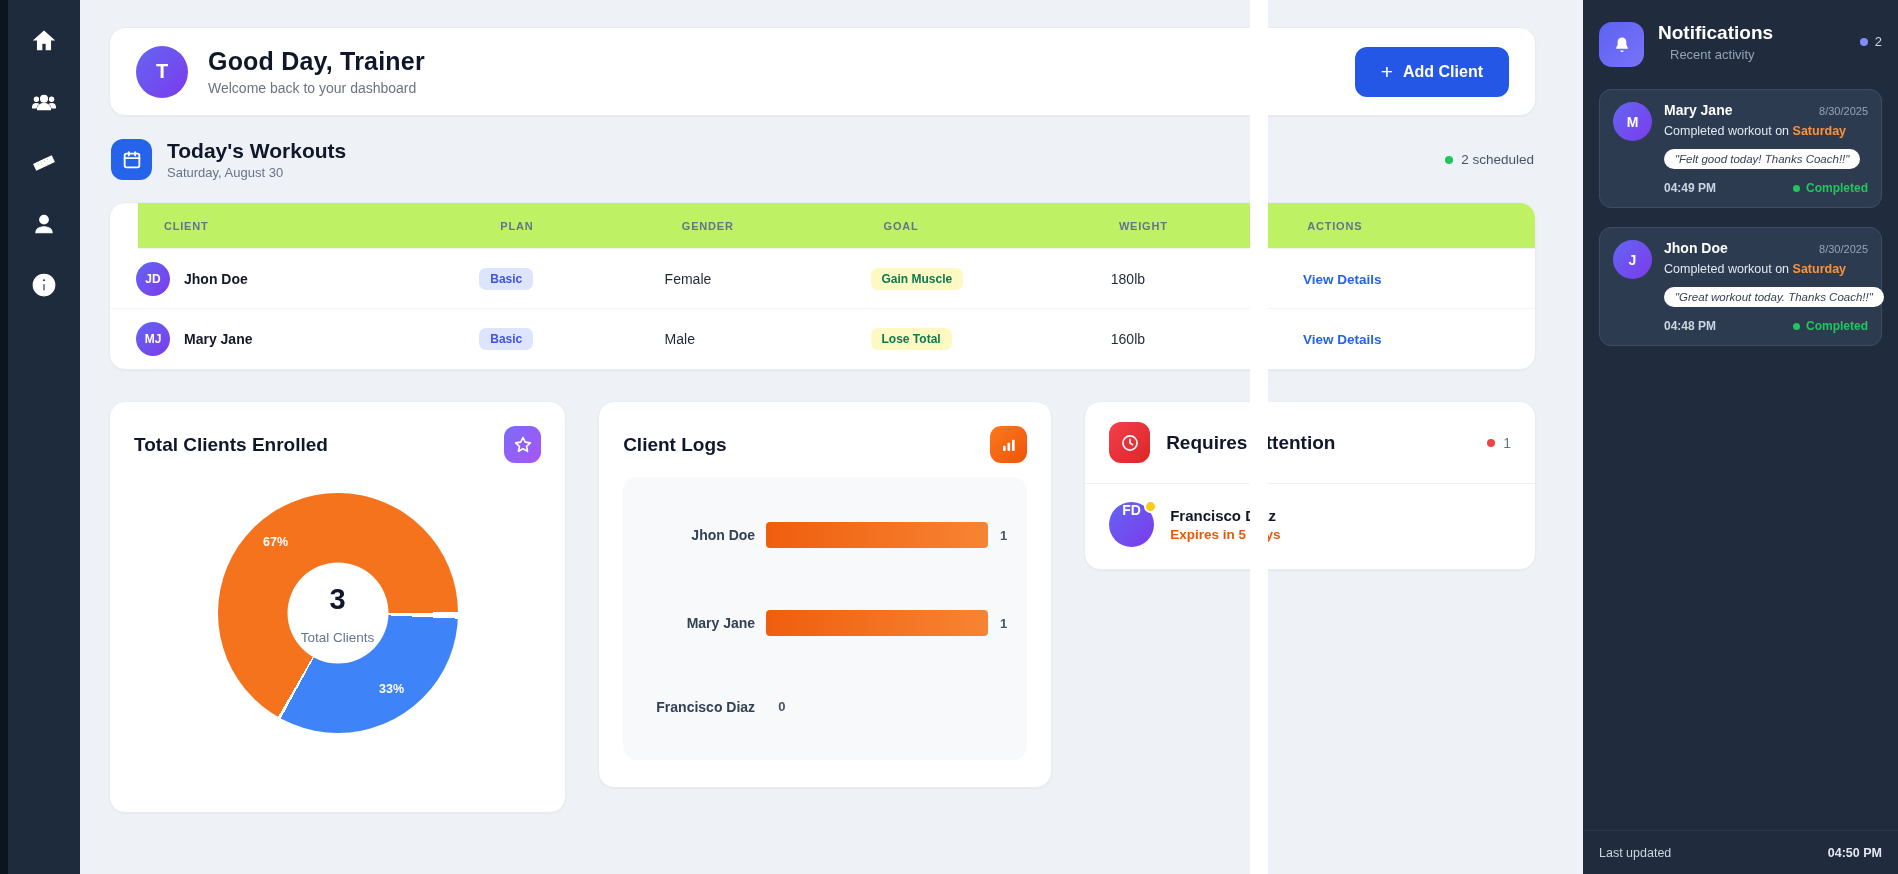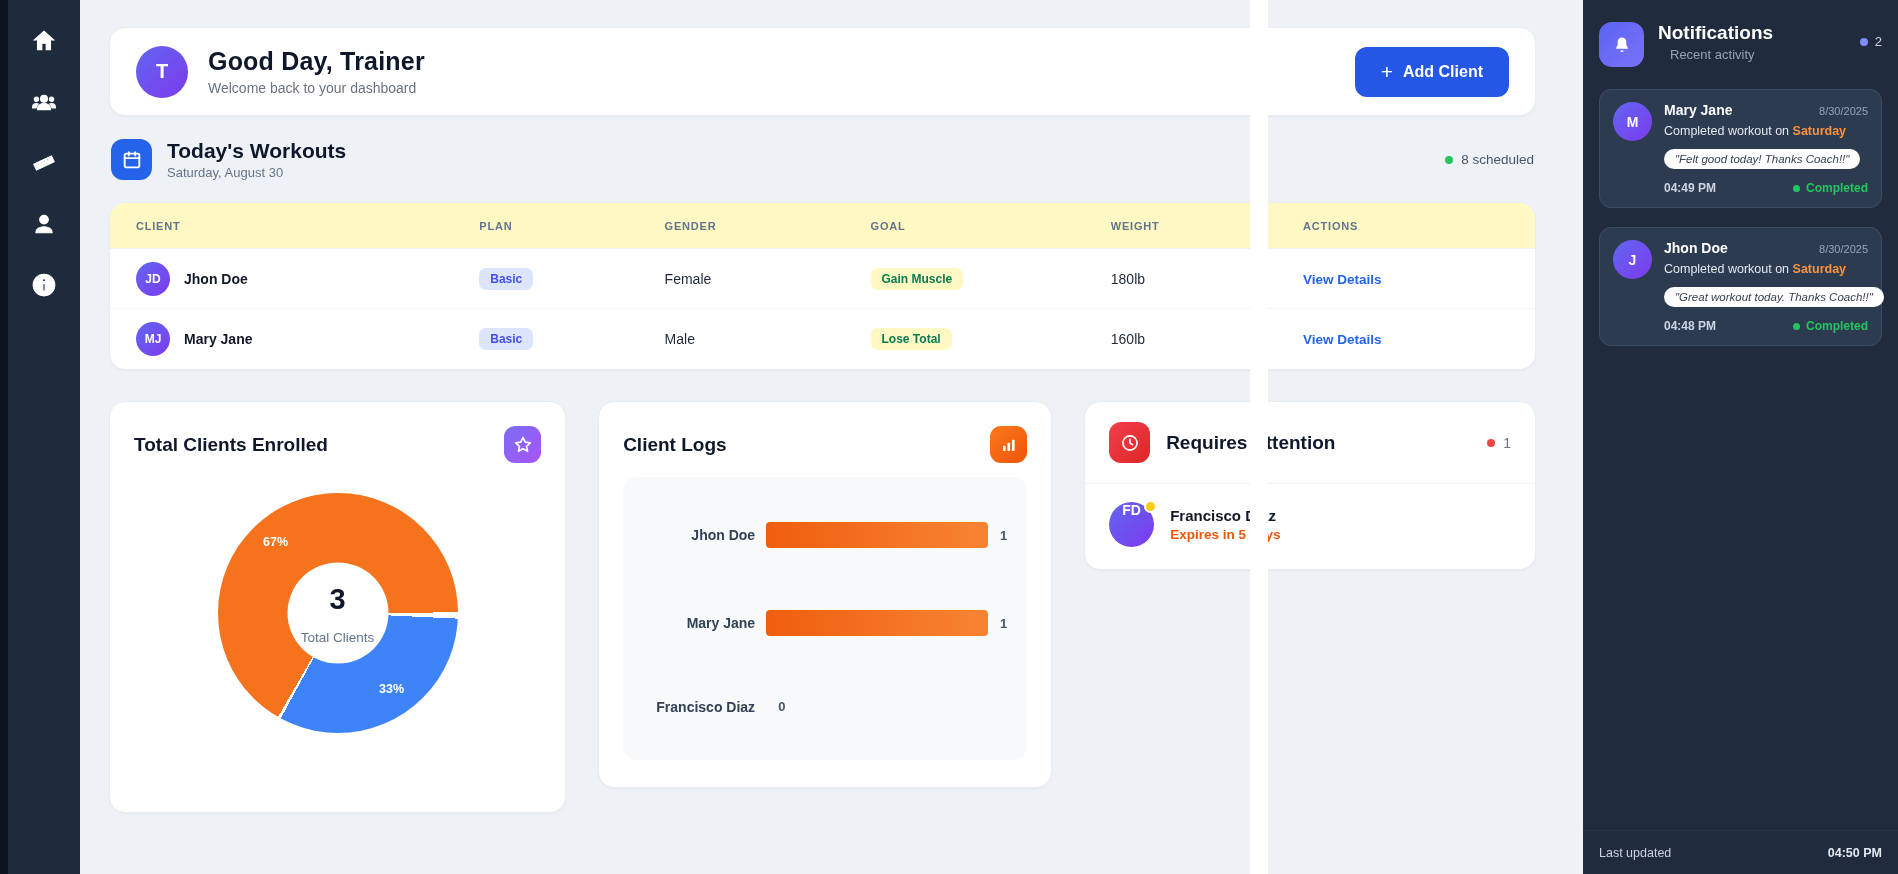--- a/index.html
+++ b/index.html
@@ -29,21 +29,21 @@
   .section-head { display:flex; align-items:center; margin:0 2px 22px 2px; }
   .cal-badge { width:41px; height:41px; border-radius:12px; background:#2563eb; display:flex; align-items:center; justify-content:center; margin-right:15px; }
   .sec-title { font-size:21px; font-weight:800; color:#0f172a; }
   .sec-sub { font-size:13px; color:#64748b; margin-top:2px; }
   .sched { margin-left:auto; display:flex; align-items:center; gap:8px; font-size:13.5px; color:#475569; }
   .dot { width:8px; height:8px; border-radius:50%; display:inline-block; }
 
   
   .table-card { padding:0; overflow:hidden; margin-bottom:31px; }
   .trow { display:grid; grid-template-columns:25% 13.5% 15% 17.5% 14% 15%; align-items:center; padding:0 26px; }
-  .thead { height:46px; background:#fef9c3; border-bottom:1px solid #eef2f6; }
+  .thead { height:46px; background:#bef264; border-bottom:1px solid #eef2f6;margin-left:28px; }
   .thead span { font-size:11px; font-weight:700; letter-spacing:.8px; color:#64748b; }
   .tbody-row { height:60px; border-bottom:1px solid #f1f5f9; }
   .tbody-row:last-child { border-bottom:none; }
   .client-cell { display:flex; align-items:center; gap:14px; }
   .avatar-sm { width:34px; height:34px; border-radius:50%; background:linear-gradient(135deg,#6366f1,#7c3aed); color:#fff; font-size:12px; font-weight:700; display:flex; align-items:center; justify-content:center; }
   .cname { font-size:14px; font-weight:700; color:#111827; }
   .cell { font-size:14px; color:#1f2937; }
   .badge-plan { display:inline-block; background:#dde5fd; color:#4550e6; font-size:12px; font-weight:600; padding:4px 11px; border-radius:7px; }
   .badge-goal { display:inline-block; background:#fef9c3; color:#0b7a52; font-size:12px; font-weight:600; padding:4px 11px; border-radius:7px; }
   .link { color:#2563eb; font-size:13.5px; font-weight:700; cursor:pointer; }
@@ -171,21 +171,21 @@
             <line x1="8.5" y1="3.5" x2="8.5" y2="7"></line>
             <line x1="15.5" y1="3.5" x2="15.5" y2="7"></line>
           </svg>
       </div>
       <div>
         <div class="sec-title">Today's Workouts</div>
         <div class="sec-sub">Saturday, August 30</div>
       </div>
       <div class="sched">
         <span class="dot" style="background:#22c55e"></span>
-        <span>8 scheduled</span>
+        <span>2 scheduled</span>
       </div>
     </div>
 
     <section class="card table-card">
       <div class="trow thead">
         <span>CLIENT</span>
         <span>PLAN</span>
         <span>GENDER</span>
         <span>GOAL</span>
         <span>WEIGHT</span>

